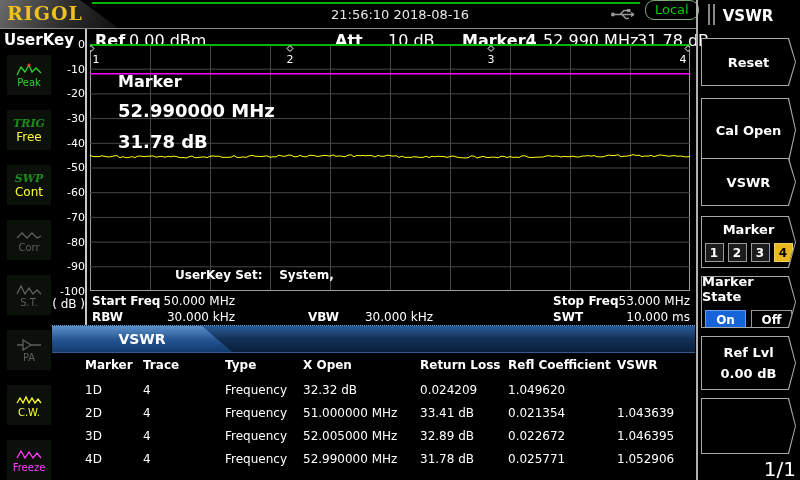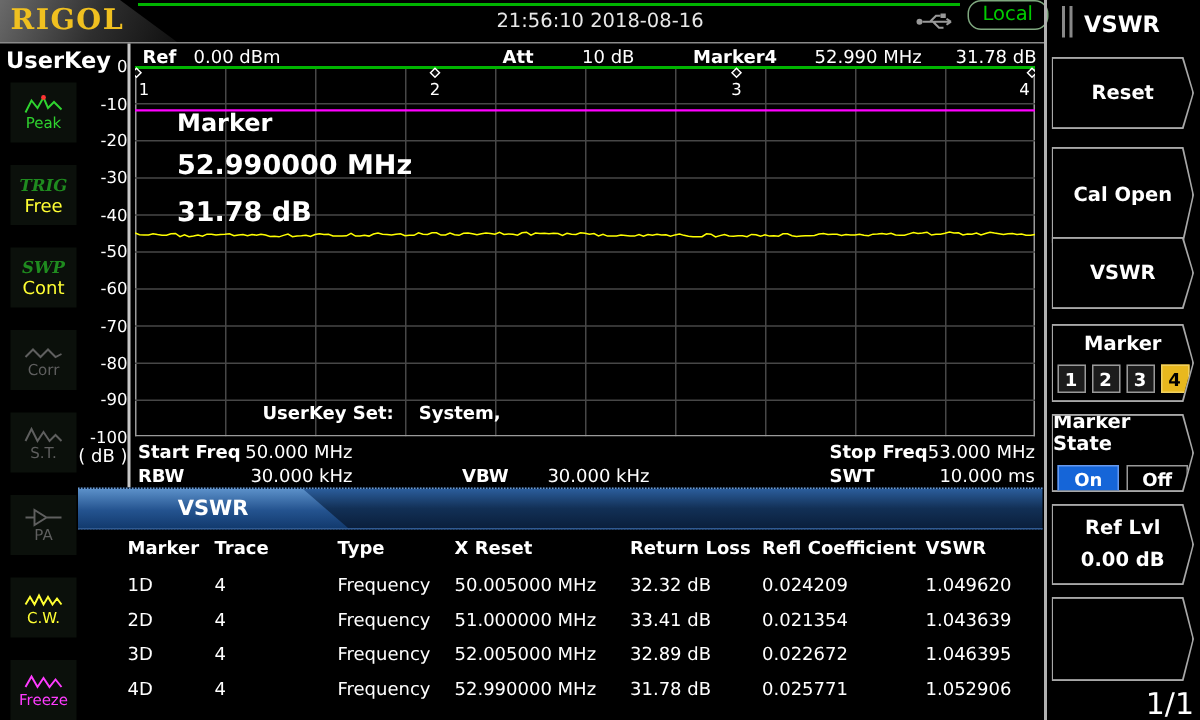--- a/index.html
+++ b/index.html
@@ -27,21 +27,21 @@
   #status-items{left:7px;top:55px;width:44px;display:flex;flex-direction:column;gap:15px}
   .status-item{height:40px;background:#0b100b;display:flex;flex-direction:column;
       align-items:center;justify-content:center}
   .si-label{font-size:10px;line-height:11px}
   .si-top{font-family:"DejaVu Serif",serif;font-style:italic;font-weight:bold;font-size:11px;line-height:13px}
   .si-bottom{font-size:12px;line-height:14px}
   #vdiv-left{left:85px;top:29px;width:2px;height:296px;background:#c8c8c8}
   #vdiv-right{left:696px;top:0;width:2px;height:480px;background:#b0b0b0}
 
   
-  .refrow{top:31px;font-size:12px}
+  .refrow{top:31px;font-size:16px}
 
   
   #plot{left:90px;top:44px;width:600px;height:247px}
   #y-ticks{left:28px;top:38px;width:57px;height:260px;display:flex;flex-direction:column;
       justify-content:space-between;align-items:flex-end;font-size:11px;color:#fff}
   #y-unit{left:28px;top:297px;width:57px;text-align:right;font-size:12px;white-space:pre}
   #marker-info{left:118px;top:72px}
   .mi-title{font-size:16px;font-weight:bold}
   .mi-freq{font-size:18px;font-weight:bold;margin-top:9px}
   .mi-level{font-size:18px;font-weight:bold;margin-top:10px}
@@ -245,30 +245,29 @@
     <div id="tab-active">
       <span>VSWR</span>
     </div>
   </div>
 
   <div class="abs" id="table">
       <div class="trow head">
         <div>Marker</div>
         <div>Trace</div>
         <div>Type</div>
-        <div>X Reset</div>
+        <div>X Open</div>
         <div>Return Loss</div>
         <div>Refl Coefficient</div>
         <div>VSWR</div>
       </div>
       <div class="trow">
         <div>1D</div>
         <div>4</div>
         <div>Frequency</div>
-        <div>50.005000 MHz</div>
         <div>32.32 dB</div>
         <div>0.024209</div>
         <div>1.049620</div>
       </div>
       <div class="trow">
         <div>2D</div>
         <div>4</div>
         <div>Frequency</div>
         <div>51.000000 MHz</div>
         <div>33.41 dB</div>

